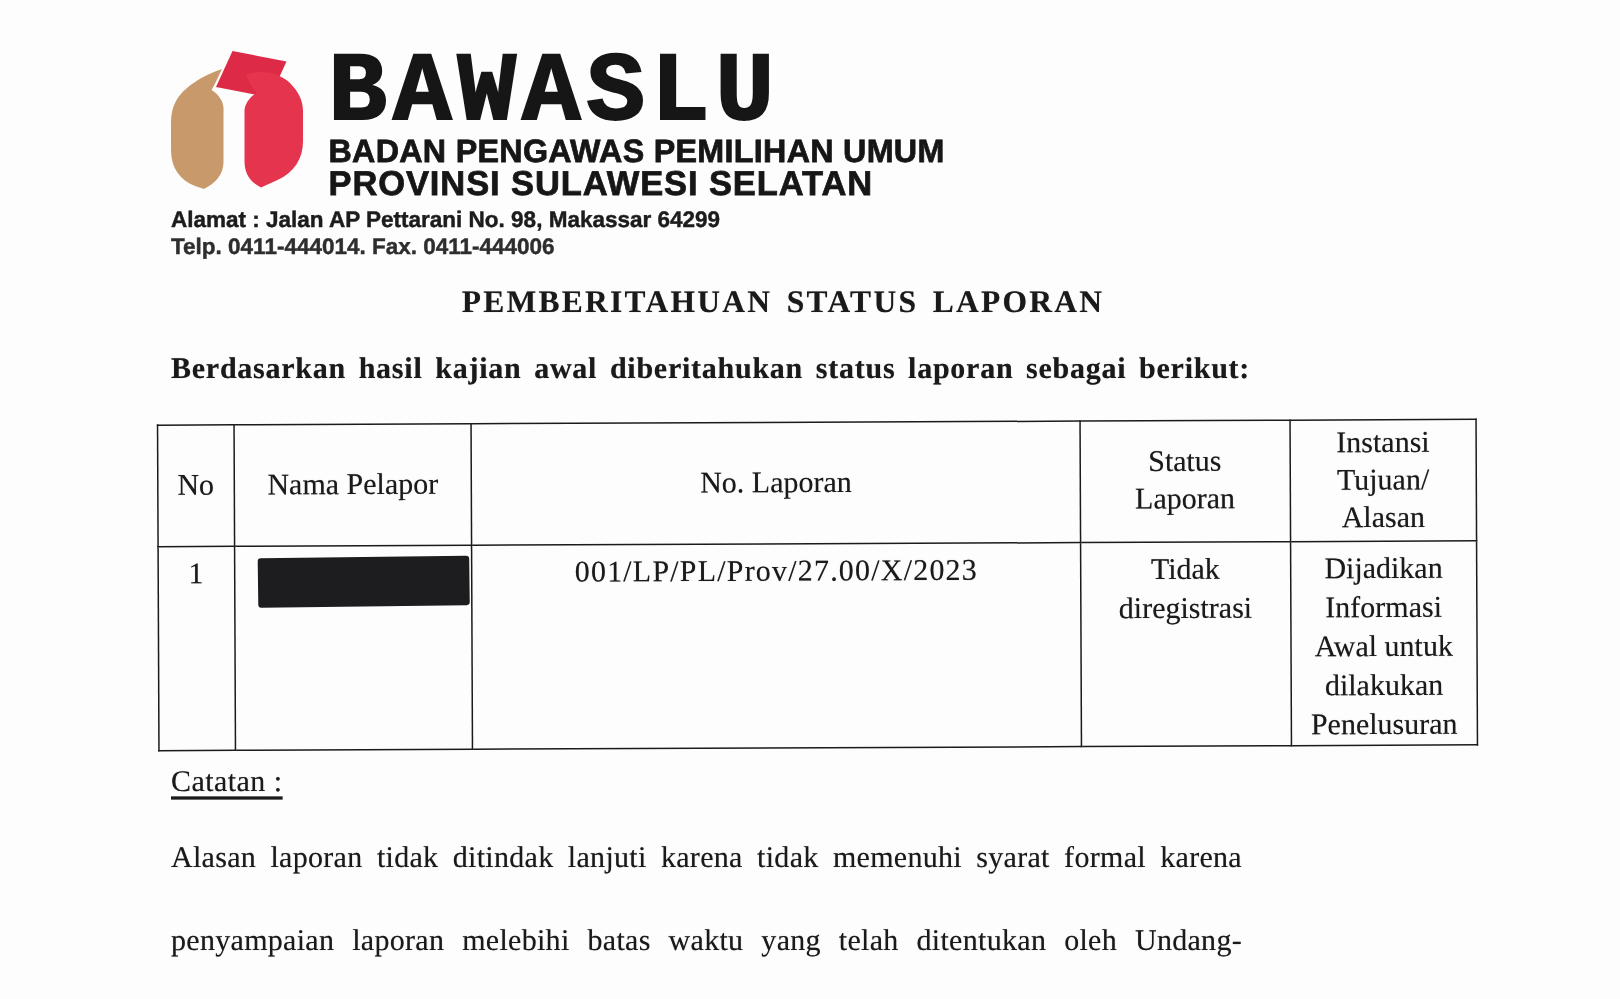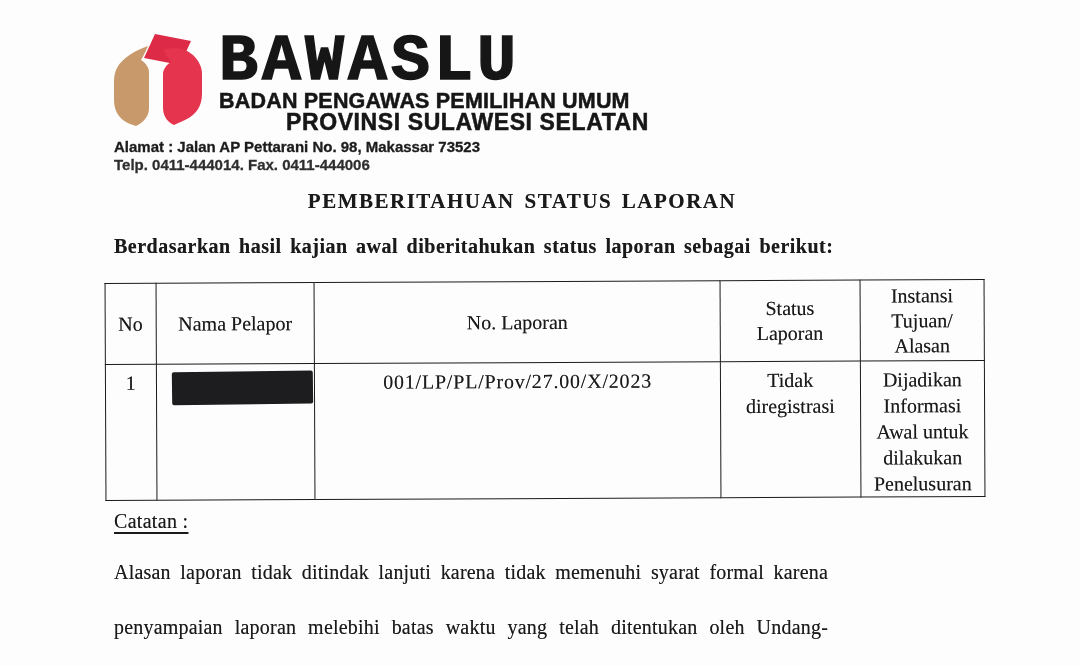--- a/index.html
+++ b/index.html
@@ -20,21 +20,21 @@
     font-size:65px;line-height:56px;letter-spacing:4px;color:#161616;
     -webkit-text-stroke:1.4px #161616;
   }
   .org1{
     font-family:"Liberation Sans",sans-serif;font-weight:bold;
     font-size:21.5px;line-height:19px;letter-spacing:.2px;color:#161616;
     -webkit-text-stroke:.5px #161616;margin-top:2px;
   }
   .org2{
     font-family:"Liberation Sans",sans-serif;font-weight:bold;
-    font-size:23px;line-height:22px;letter-spacing:.6px;color:#161616;text-align:right;
+    font-size:23px;line-height:22px;letter-spacing:.6px;color:#161616;
     -webkit-text-stroke:.5px #161616;
   }
   .addr{
     position:absolute;left:114px;white-space:nowrap;
     font-family:"Liberation Sans",sans-serif;font-weight:bold;
     font-size:15px;line-height:17px;color:#1c1c1c;-webkit-text-stroke:.3px #1c1c1c;
   }
   .addr1{top:138px;}
   .addr2{top:156px;opacity:.92;}
 
@@ -101,21 +101,21 @@
       <path d="M42,16 C30,20 16,28 11,38 C8,44 8,49 8,55 L8,70 C8,82 14,90 24,94 L30,96 C38,92 43,86 43,78 L43,42 C43,38 40,33 35,30 C38,25 40,20 42,16 Z" fill="#C89A6B"></path>
       <path d="M58,20 C68,16 79,18 87,25 C93,31 96,37 96,44 L96,64 C96,76 90,85 79,90 L68,95 C60,91 57,85 57,77 L57,44 C57,40 60,35 65,32 C61,27 59,23 58,20 Z" fill="#E5344E"></path>
     </svg>
 
     <div class="org">
       <div class="acronym">BAWASLU</div>
       <div class="org1">BADAN PENGAWAS PEMILIHAN UMUM</div>
       <div class="org2">PROVINSI SULAWESI SELATAN</div>
     </div>
 
-    <div class="addr addr1">Alamat : Jalan AP Pettarani No. 98, Makassar 73523</div>
+    <div class="addr addr1">Alamat : Jalan AP Pettarani No. 98, Makassar 64299</div>
     <div class="addr addr2">Telp. 0411-444014. Fax. 0411-444006</div>
   </div>
 
   <div class="title ink">PEMBERITAHUAN STATUS LAPORAN</div>
 
   <div class="intro ink">Berdasarkan hasil kajian awal diberitahukan status laporan sebagai berikut:</div>
 
   <table class="report">
     <colgroup>
       <col class="c-no">

